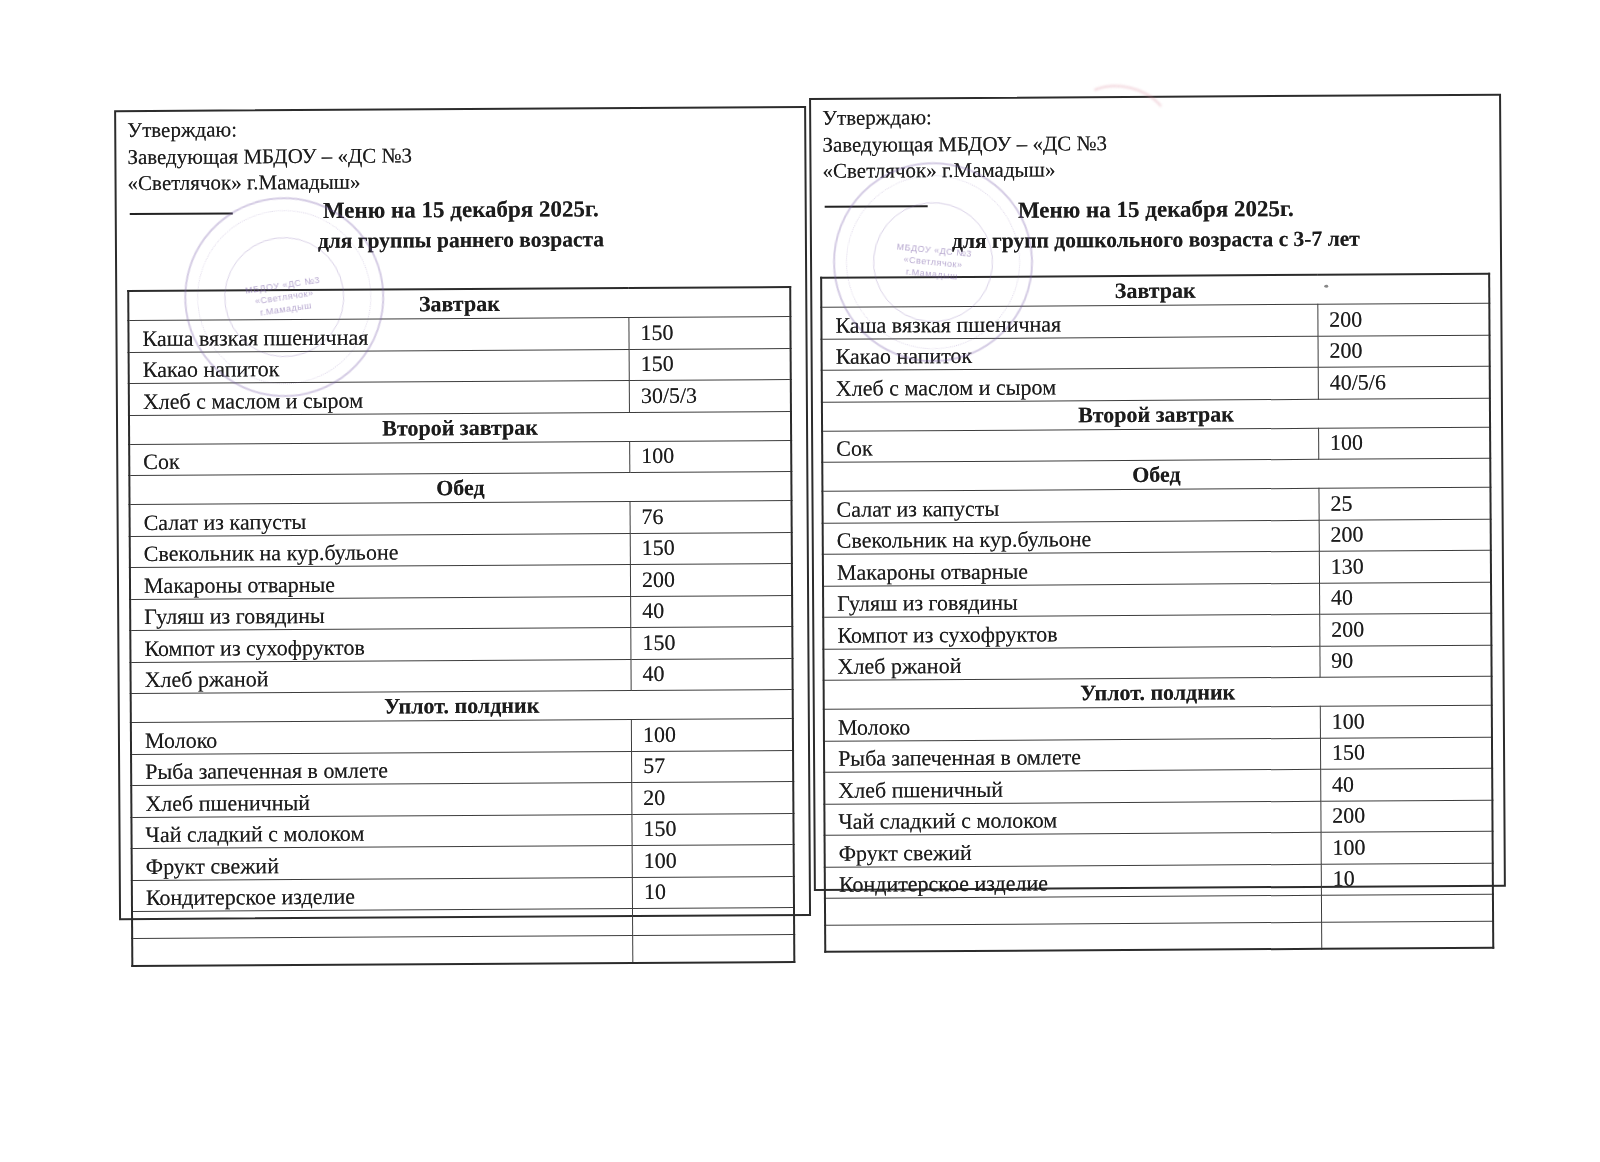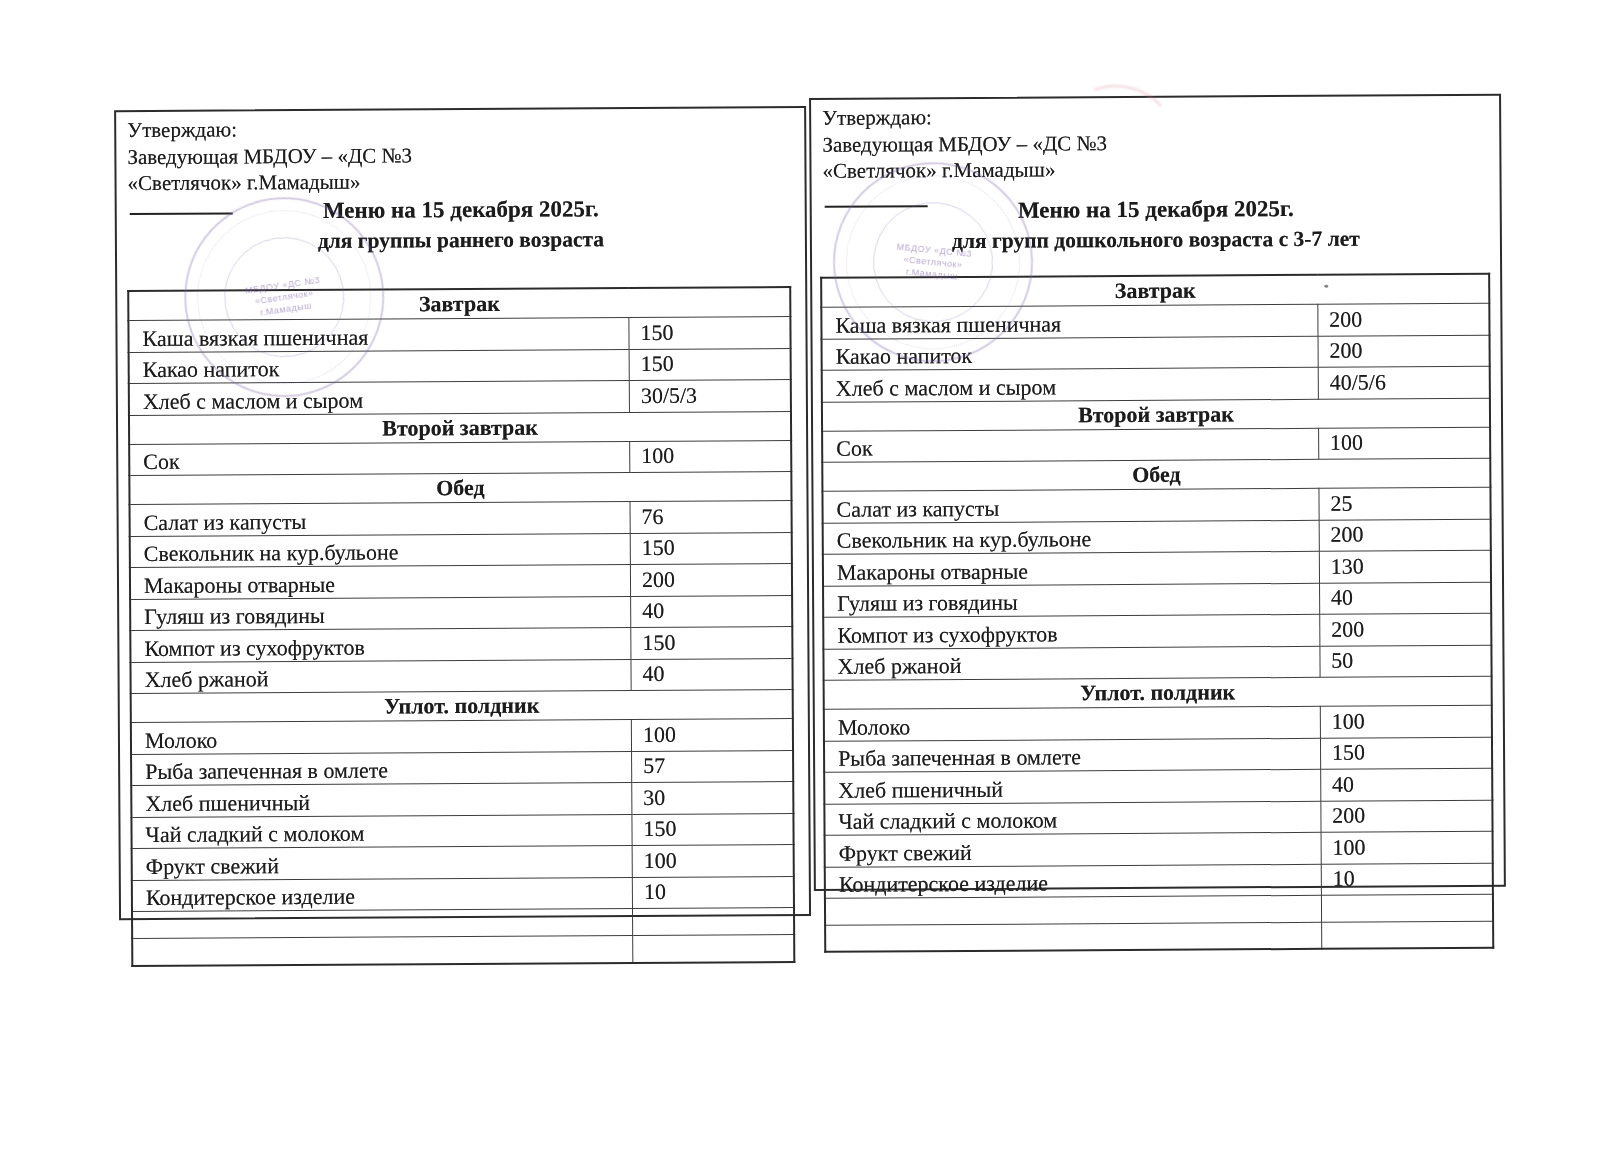--- a/index.html
+++ b/index.html
@@ -147,21 +147,21 @@
           <tr>
             <td class="dish">Молоко</td>
             <td class="portion">100</td>
           </tr>
           <tr>
             <td class="dish">Рыба запеченная в омлете</td>
             <td class="portion">57</td>
           </tr>
           <tr>
             <td class="dish">Хлеб пшеничный</td>
-            <td class="portion">30</td>
+            <td class="portion">20</td>
           </tr>
           <tr>
             <td class="dish">Чай сладкий с молоком</td>
             <td class="portion">150</td>
           </tr>
           <tr>
             <td class="dish">Фрукт свежий</td>
             <td class="portion">100</td>
           </tr>
           <tr>
@@ -237,21 +237,21 @@
           <tr>
             <td class="dish">Гуляш из говядины</td>
             <td class="portion">40</td>
           </tr>
           <tr>
             <td class="dish">Компот из сухофруктов</td>
             <td class="portion">200</td>
           </tr>
           <tr>
             <td class="dish">Хлеб ржаной</td>
-            <td class="portion">50</td>
+            <td class="portion">90</td>
           </tr>
           <tr>
             <td colspan="2" class="sec">Уплот. полдник</td>
           </tr>
           <tr>
             <td class="dish">Молоко</td>
             <td class="portion">100</td>
           </tr>
           <tr>
             <td class="dish">Рыба запеченная в омлете</td>

